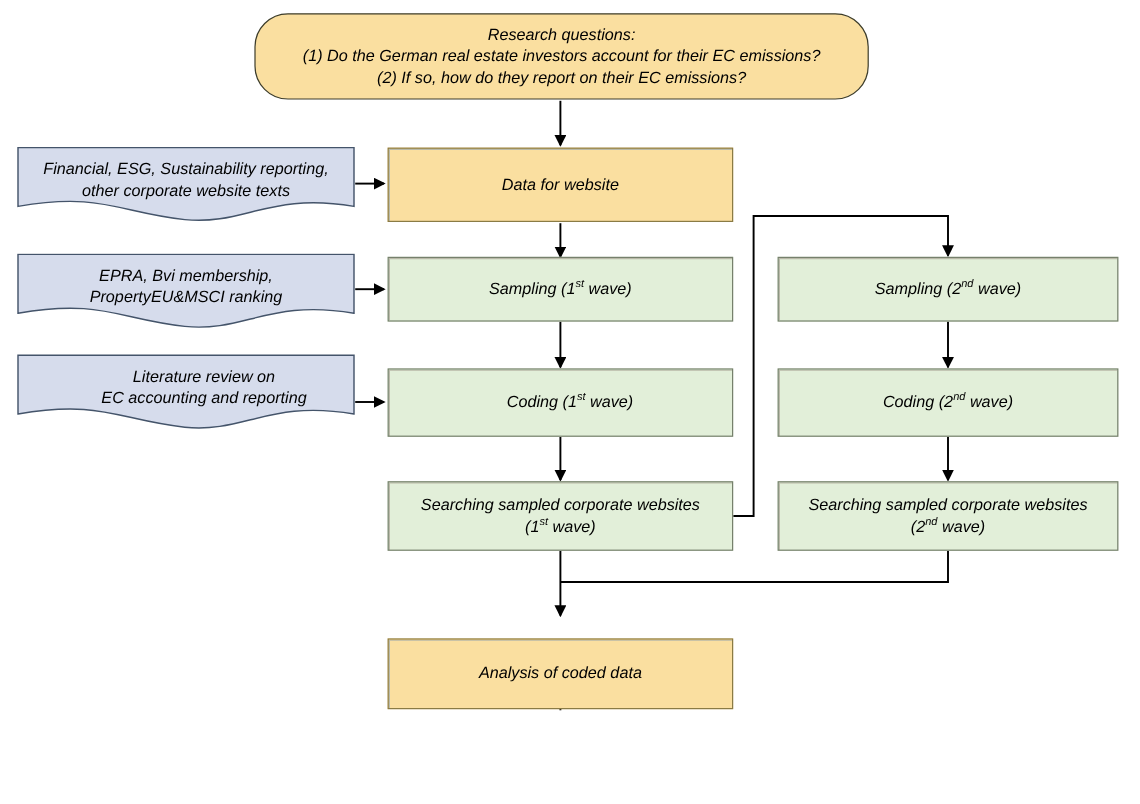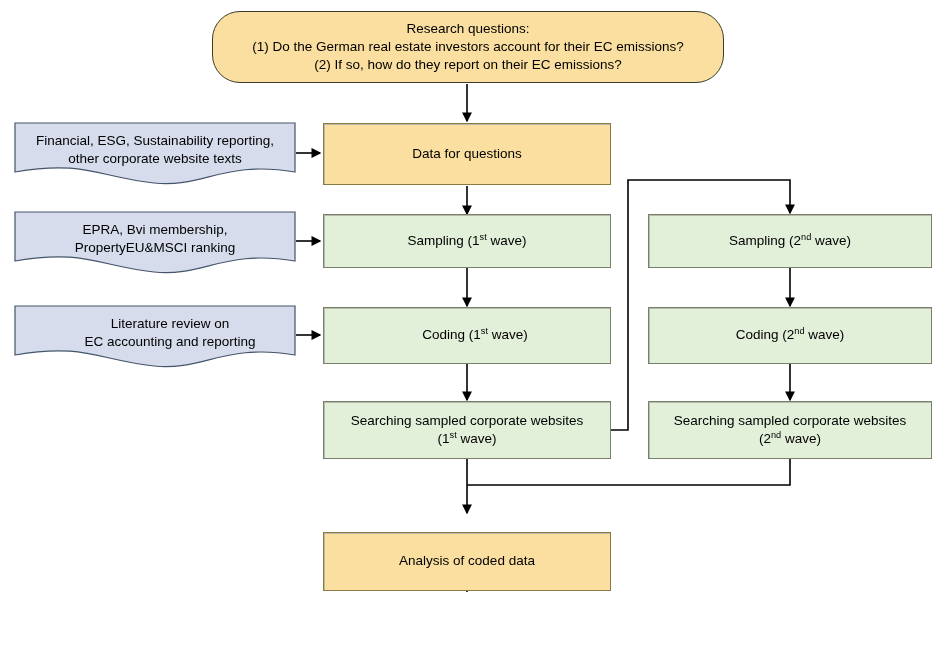--- a/index.html
+++ b/index.html
@@ -9,20 +9,21 @@
   }
   body {
     font-family: "Liberation Sans", sans-serif;
   }
   #canvas {
     position: relative;
     width: 950px;
     height: 592px;
     background: #ffffff;
     overflow: hidden;
+    font-style: italic;
   }
   #edges {
     position: absolute;
     left: 0;
     top: 0;
     width: 950px;
     height: 670px;
     pointer-events: none;
   }
   .node {
@@ -140,32 +141,32 @@
   <div class="node doc" style="left:14px; top:211px; width:282px; height:64px;">
     <svg width="282" height="64" viewBox="0 0 282 64">
       <path d="M 1 1 L 281 1 L 281 50 C 210 38 190 66 140 61 C 85 55 70 38 1 50 Z" fill="#d6dcec" stroke="#44546a" stroke-width="1.2"></path>
     </svg>
     <div class="lbl" style="margin-top:-8px;">
       <span>EPRA, Bvi membership,</span><br>
       <span>PropertyEU&amp;MSCI ranking</span>
     </div>
   </div>
 
-  <div class="node doc" style="left:14px; top:305px; width:282px; height:64px;padding-left:30px;">
+  <div class="node doc" style="left:14px; top:295px; width:282px; height:64px;padding-left:30px;">
     <svg width="282" height="64" viewBox="0 0 282 64">
       <path d="M 1 1 L 281 1 L 281 50 C 210 38 190 66 140 61 C 85 55 70 38 1 50 Z" fill="#d6dcec" stroke="#44546a" stroke-width="1.2"></path>
     </svg>
     <div class="lbl" style="margin-top:-8px;">
       <span>Literature review on</span><br>
       <span>EC accounting and reporting</span>
     </div>
   </div>
 
   <div class="node rect yellow" style="left:323px; top:123px; width:288px; height:62px;">
-    <span class="lbl">Data for questions</span>
+    <span class="lbl">Data for website</span>
   </div>
 
   <div class="node rect green" style="left:323px; top:214px; width:288px; height:54px;">
     <span class="lbl"><span>Sampling (1</span><sup>st</sup><span> wave)</span></span>
   </div>
 
   <div class="node rect green" style="left:323px; top:307px; width:288px; height:57px;padding-left:16px;">
     <span class="lbl"><span>Coding (1</span><sup>st</sup><span> wave)</span></span>
   </div>
 

